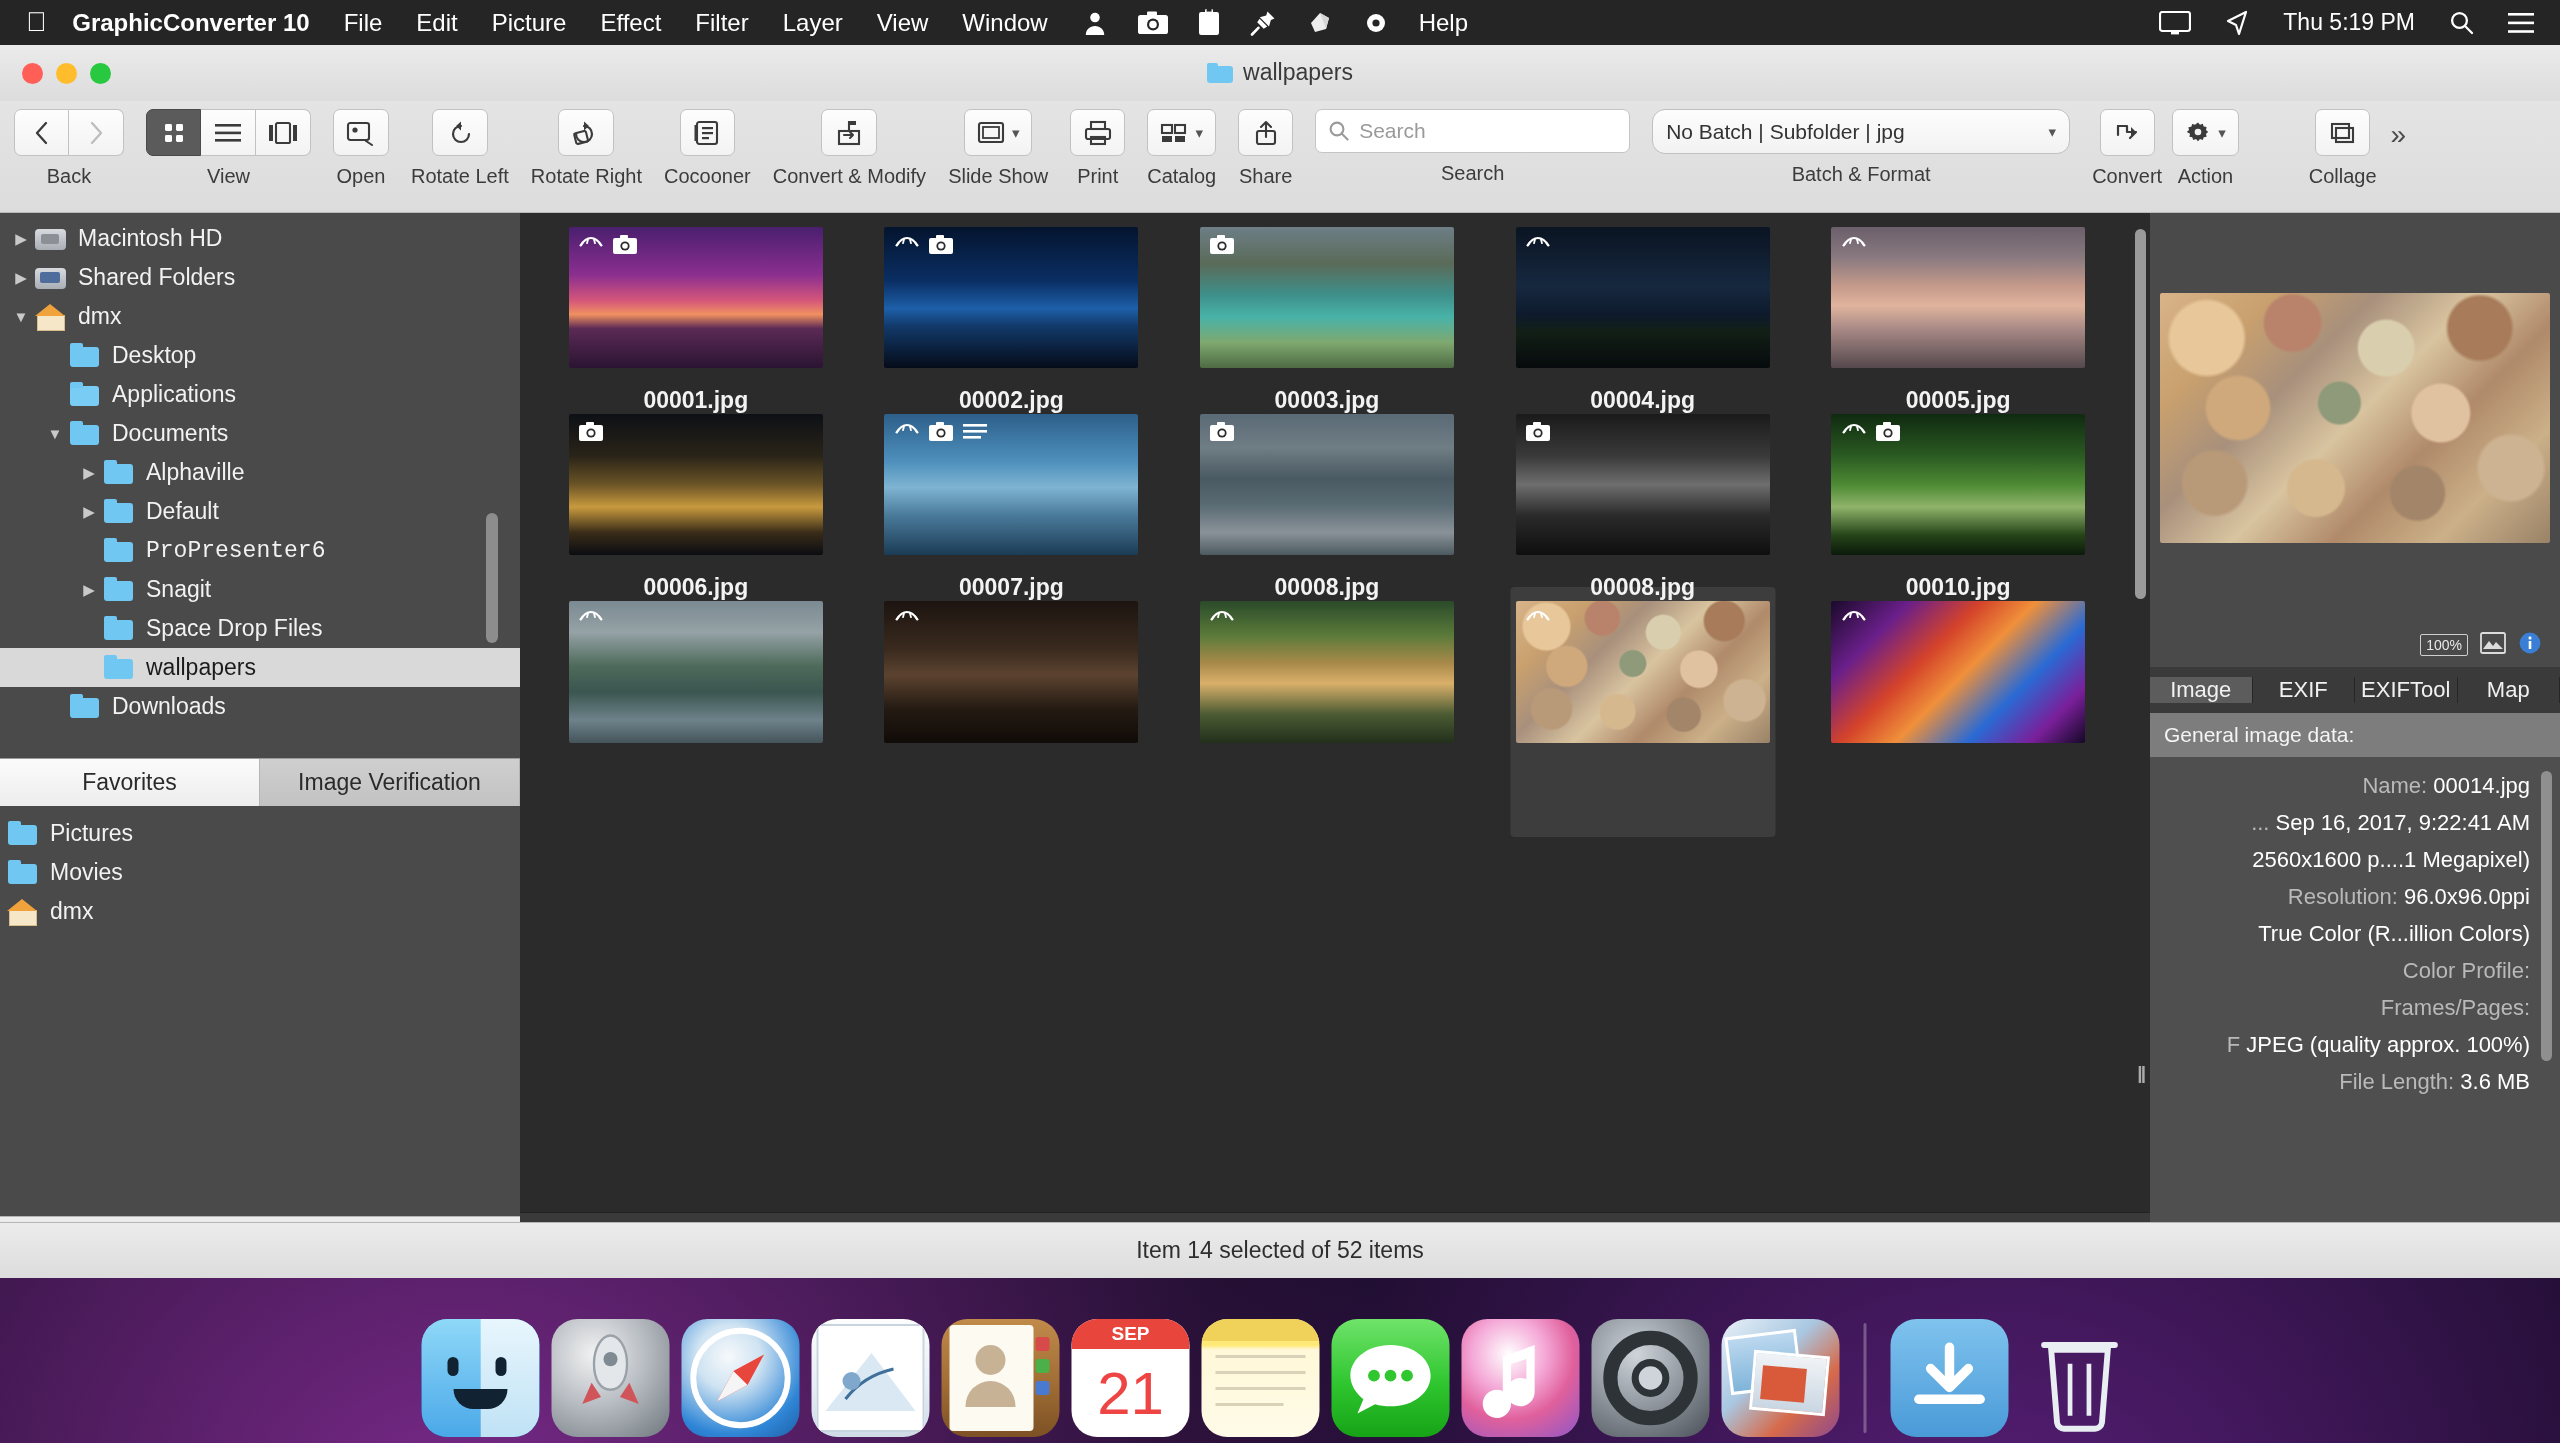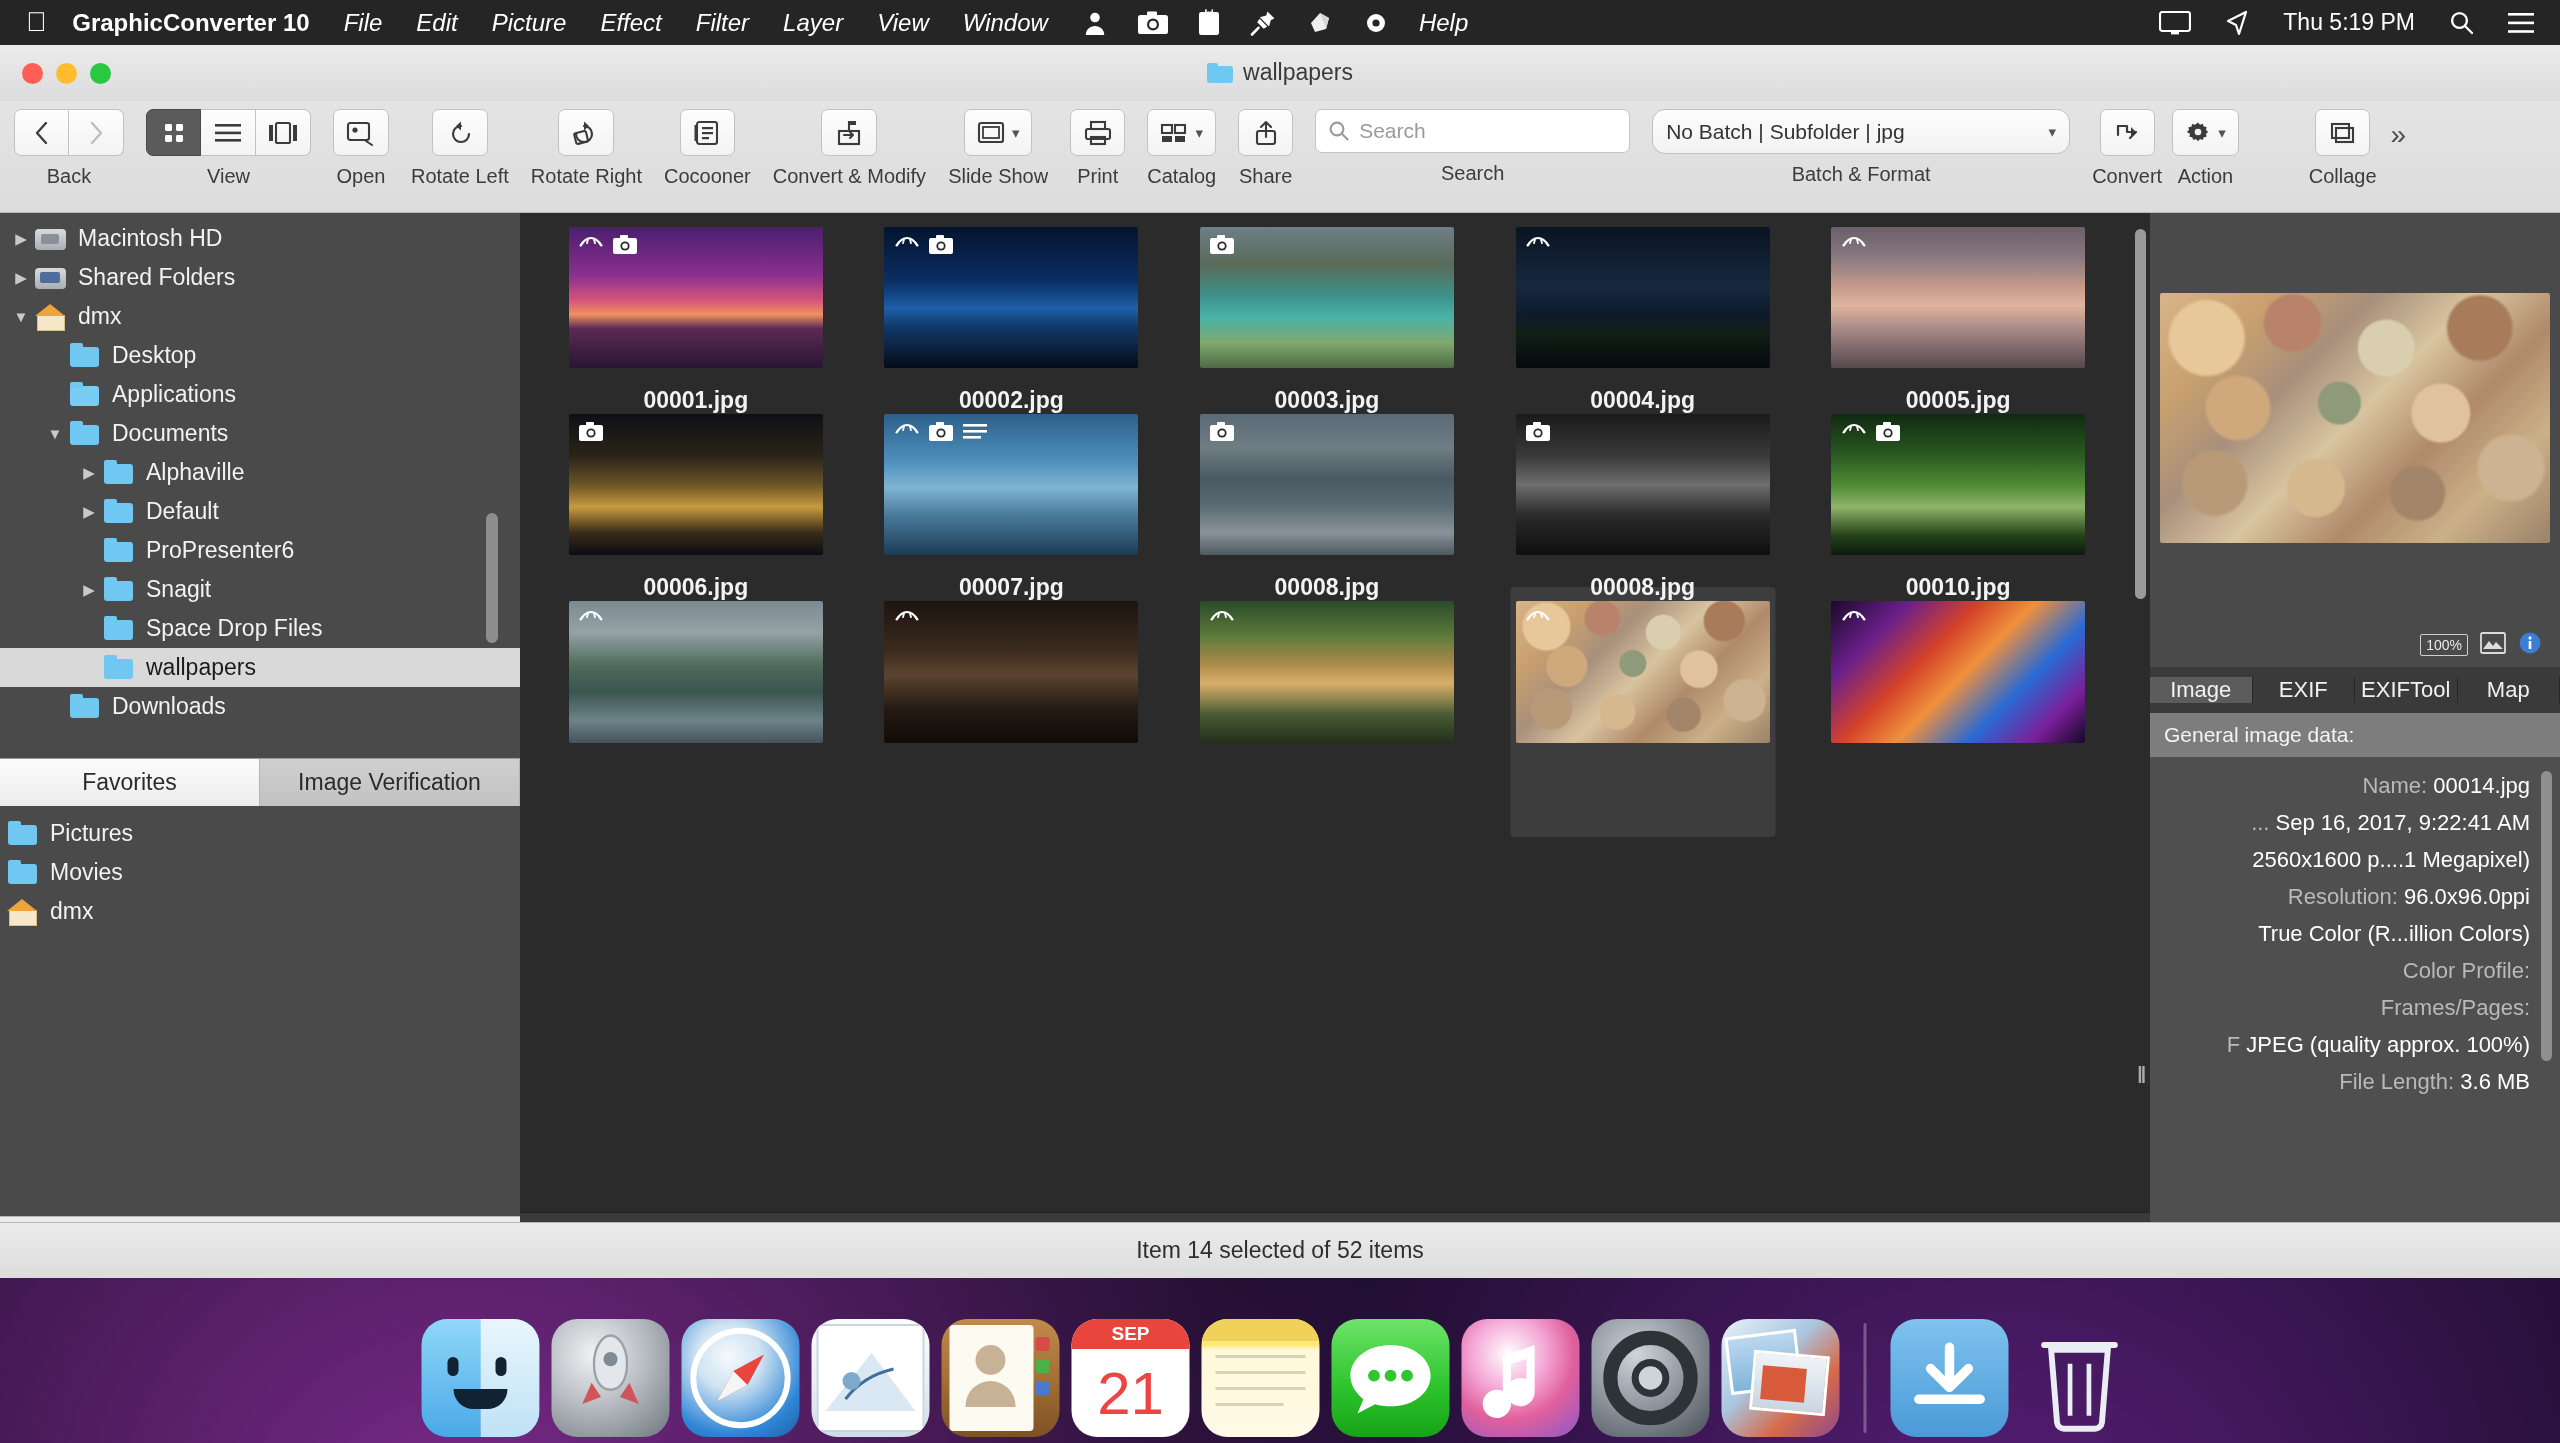--- a/index.html
+++ b/index.html
@@ -23,21 +23,21 @@
   
   .menubar {
     position: absolute; top: 0; left: 0; width: 2560px; height: 45px;
     background: #252525;
     display: flex; align-items: center;
     color: #fff; font-size: 24px;
     z-index: 40;
   }
   .menubar .apple { margin: 0 26px 0 26px; font-size: 27px; line-height: 1; }
   .menubar .appname { font-weight: bold; margin-right: 34px; font-size: 24px; }
-  .menubar .mi { margin-right: 34px; white-space: nowrap; font-style: italic; }
+  .menubar .mi { margin-right: 34px; white-space: nowrap; }
   .menubar .spacer { flex: 1; }
   .menubar .sicon { margin-right: 30px; display: inline-flex; align-items: center; }
   .menubar .clock { margin-right: 34px; font-size: 23px; white-space: nowrap; }
   .menubar .sicon svg, .menubar .rIcon svg { display: block; }
   .menubar .rIcon { margin-right: 34px; }
 
   
   .window {
     position: absolute; left: 0; top: 45px; width: 2560px; height: 1233px;
     background: #ececec;
@@ -629,21 +629,21 @@
             <div class="trow2" style="padding-left: 76px;">
               <span class="disc">▶</span>
               <span class="ticon ic-folder"></span>
               <span>Alphaville</span>
             </div>
             <div class="trow2" style="padding-left: 76px;">
               <span class="disc">▶</span>
               <span class="ticon ic-folder"></span>
               <span>Default</span>
             </div>
-            <div class="trow2" style="padding-left: 76px;">
+            <div class="trow2" style="padding-left: 76px; font-family: Liberation Mono, monospace;">
               <span class="disc none">▶</span>
               <span class="ticon ic-folder"></span>
               <span>ProPresenter6</span>
             </div>
             <div class="trow2" style="padding-left: 76px;">
               <span class="disc">▶</span>
               <span class="ticon ic-folder"></span>
               <span>Snagit</span>
             </div>
             <div class="trow2" style="padding-left: 76px;">

